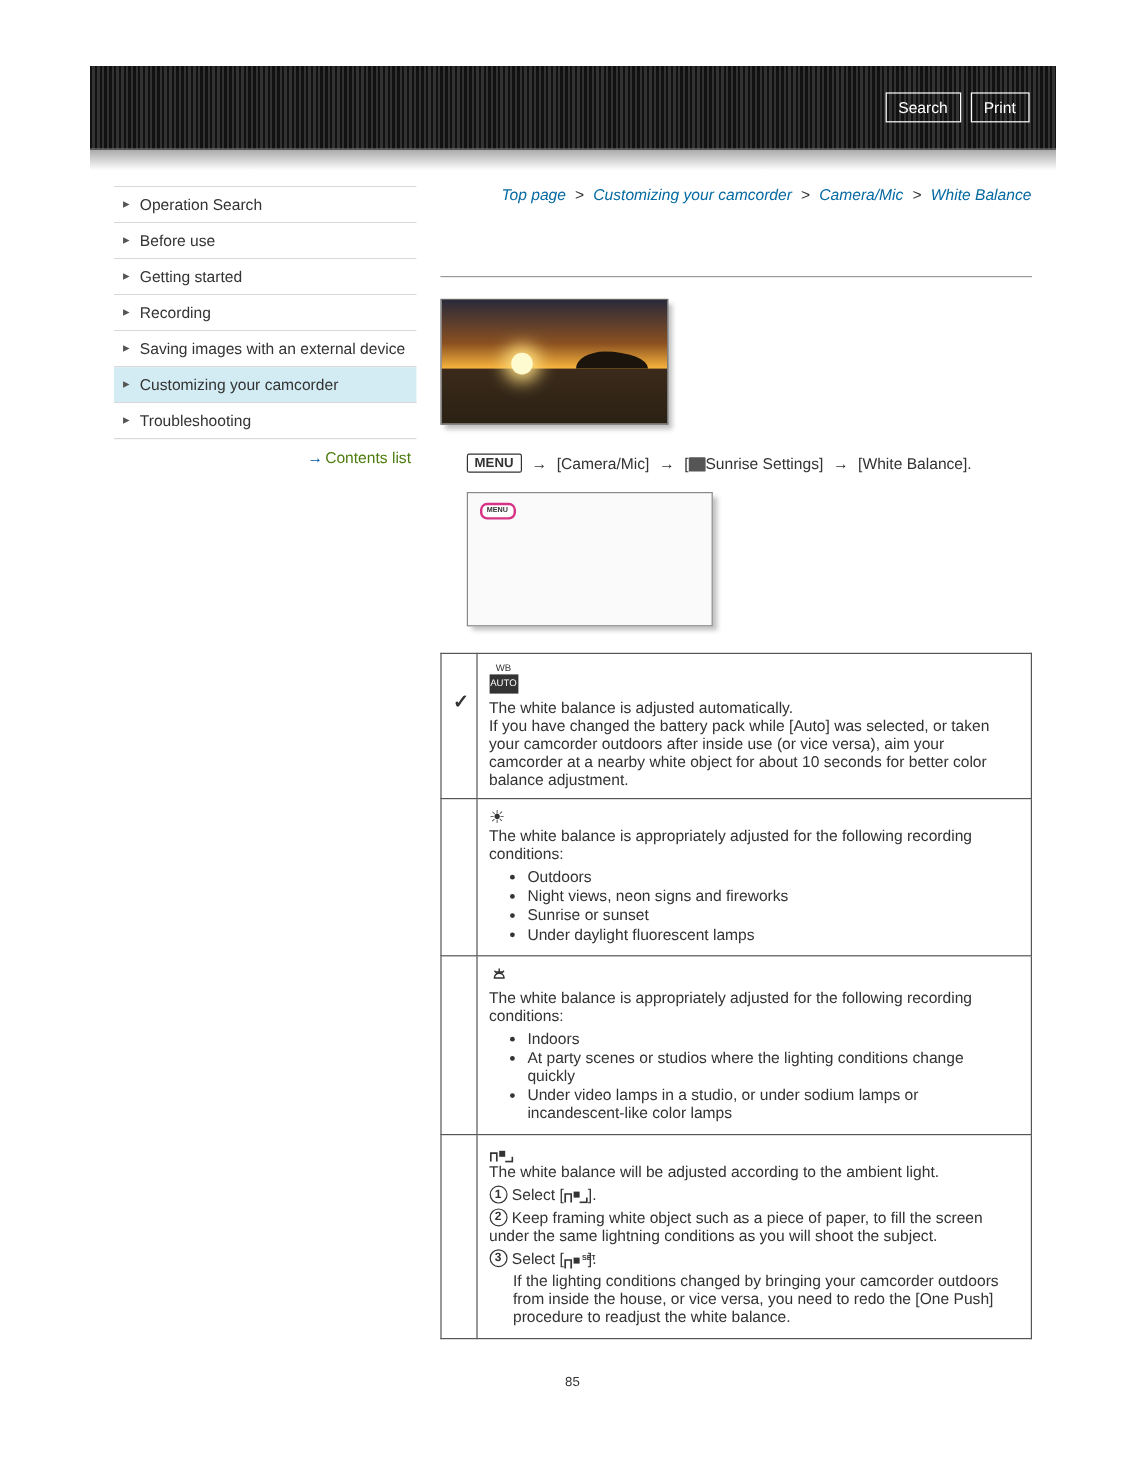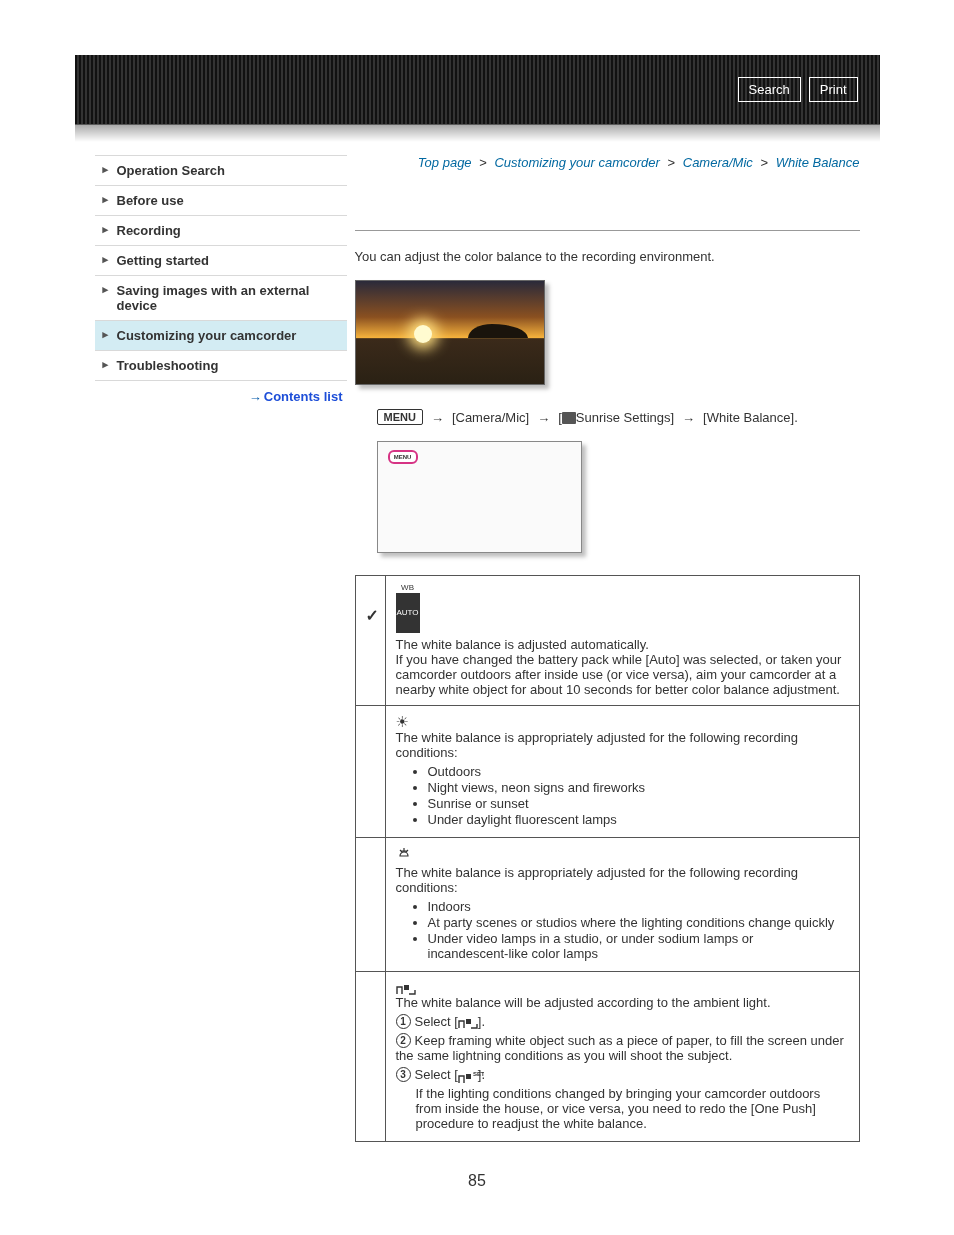--- a/index.html
+++ b/index.html
@@ -53,22 +53,21 @@
 
   
   .body-row {
     display: flex;
     align-items: flex-start;
     padding: 30px 20px 0 20px;
   }
   .sidebar {
     width: 252px;
     flex: 0 0 252px;
-    margin-right: 8px;
-    font-weight: bold;
+    margin-right: 20px;
   }
   .main {
     flex: 1;
     min-width: 0;
   }
 
   
   .side-list {
     list-style: none;
     margin: 0;
@@ -91,21 +90,21 @@
     left: 8px;
     top: 7px;
     font-size: 11px;
     color: #555;
   }
   .contents-link-row {
     text-align: right;
     padding: 8px 4px;
   }
   .contents-link {
-    color: #1d4ed8;
+    color: #4d7c0f;
     text-decoration: none;
     cursor: pointer;
   }
   .contents-link::before {
     content: '→';
     color: #0057a8;
     margin-right: 4px;
     font-weight: bold;
     letter-spacing: -2px;
   }
@@ -191,63 +190,63 @@
   ul.cond {
     margin: 4px 0 2px 0; padding-left: 20px;
   }
   ul.cond li { margin: 1px 12px; }
 
   
   .wb-auto {
     display: inline-block; font-size: 8px; font-weight: normal; line-height: 8px;
     text-align: center; border-bottom: 0;
   }
-  .wb-auto .wb-a { background: #333; color: #fff; padding: 16px 1px; display: inline-block; margin-top: 1px;}
+  .wb-auto .wb-a { background: #333; color: #fff; padding: 4px 1px; display: inline-block; margin-top: 1px;}
 
   
   .glyph { font-size: 15px; line-height: 1; }
 
   
   .numcircle {
     display: inline-flex; width: 15px; height: 15px; border: 1px solid #333;
     border-radius: 50%; align-items: center; justify-content: center;
     font-size: 10px; font-weight: bold; margin-right: 4px; vertical-align: text-top;
   }
   .step-line { margin: 4px 0 4px 0; }
   .step-sub { margin: 2px 0 2px 20px; }
 
   .op-icon {
     display: inline-block; width: 20px; height: 12px; vertical-align: middle;
   }
   .op-icon svg { display: block; }
 
   .pagefoot {
-    text-align: center; font-size: 16px; color: #333; padding: 30px 0 20px;
+    text-align: center; font-size: 11px; color: #333; padding: 30px 0 20px;
   }
 </style>
 </head>
 <body>
 
 <div class="page">
 
   <div class="header">
     <div class="header-buttons">
       <button class="header-btn">Search</button>
       <button class="header-btn">Print</button>
     </div>
   </div>
 
   <div class="body-row">
 
     <div class="sidebar">
       <ul class="side-list">
         <li class="side-item"><span>Operation Search</span></li>
         <li class="side-item"><span>Before use</span></li>
+        <li class="side-item"><span>Getting started</span></li>
         <li class="side-item"><span>Recording</span></li>
-        <li class="side-item"><span>Getting started</span></li>
         <li class="side-item"><span>Saving images with an external device</span></li>
         <li class="side-item active"><span>Customizing your camcorder</span></li>
         <li class="side-item"><span>Troubleshooting</span></li>
       </ul>
       <div class="contents-link-row">
         <a class="contents-link">Contents list</a>
       </div>
     </div>
 
     <div class="main">
@@ -257,21 +256,20 @@
         <span class="sep">&gt;</span>
         <a>Customizing your camcorder</a>
         <span class="sep">&gt;</span>
         <a>Camera/Mic</a>
         <span class="sep">&gt;</span>
         <a>White Balance</a>
       </div>
 
       <hr class="hr">
 
-      <p class="intro">You can adjust the color balance to the recording environment.</p>
 
       <div class="sunset">
         <div class="sun"></div>
         <div class="hill"></div>
       </div>
 
       <div class="path-row">
         <span class="menu-box">MENU</span>
         <span class="arrow-icon">→</span>
         <span>[Camera/Mic]</span>

